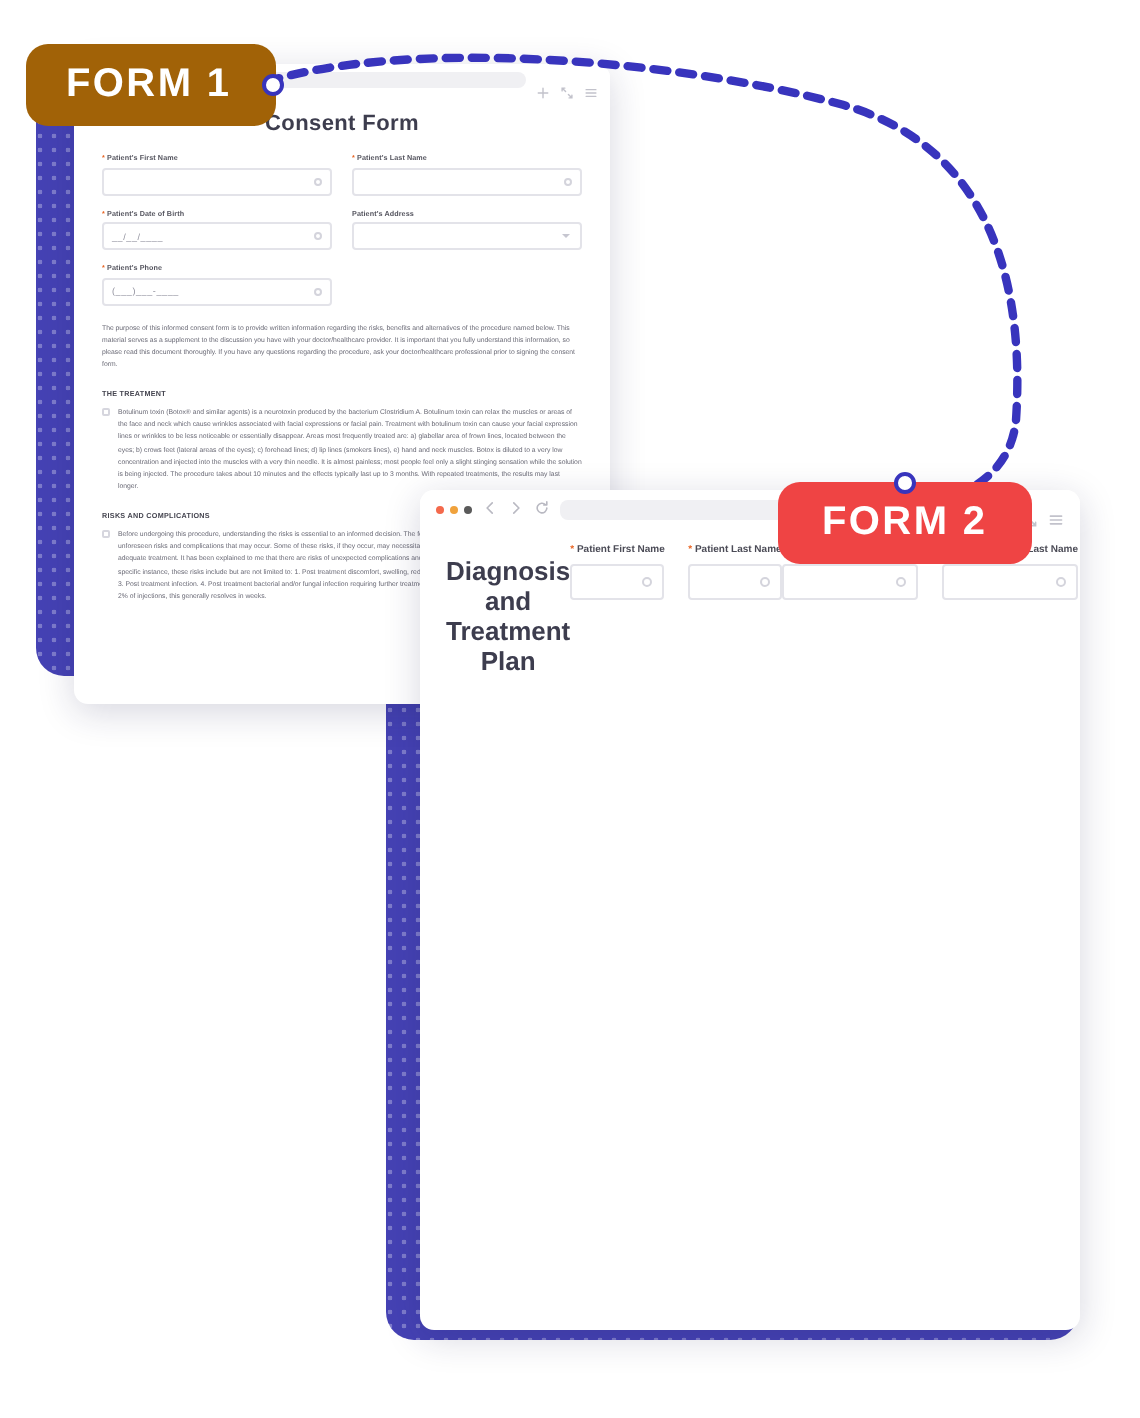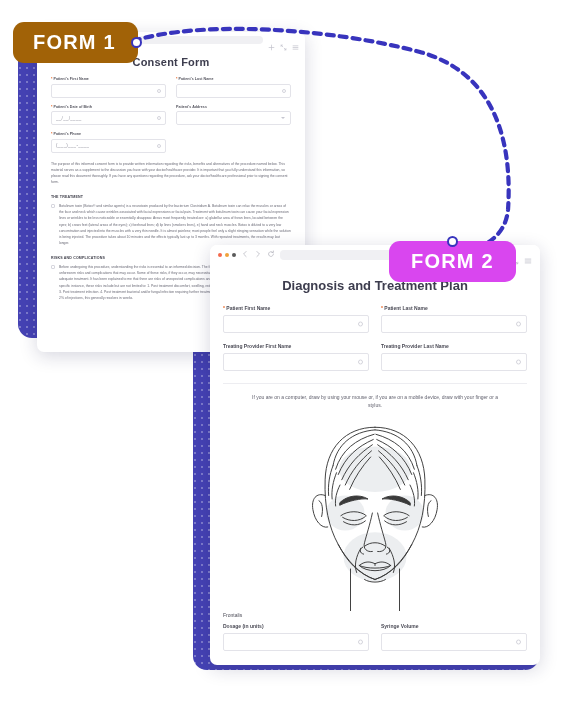--- a/index.html
+++ b/index.html
@@ -153,21 +153,21 @@
     margin-top: 1px;
   }
   .bulletblock .para { margin-top: 0; }
 
   
   .page2 {
     padding: 8px 13px 0 13px;
     height: calc(100% - 19px);
     overflow: hidden;
     display: flex;
-    flex-direction: column;
+    flex-direction: row;
   }
   .title2 {
     text-align: center;
     font-size: 13px;
     font-weight: bold;
     color: #3d3d4e;
     margin: 6px 0 12px 0;
   }
   .row2 { display: flex; gap: 12px; margin-bottom: 10px; }
   .lbl2 {
@@ -487,17 +487,17 @@
   <div style="position:absolute;left:13px;top:22px;z-index:60;display:flex;align-items:center;">
     <div style="background:#a16207;color:#fff;font-size:20px;font-weight:bold;letter-spacing:1.2px;
                 padding:9px 22px 9px 20px;border-radius:11px;font-family:'Liberation Sans',sans-serif;">FORM 1</div>
     <div style="width:11px;height:11px;border-radius:50%;background:#ffffff;margin-left:-7px;
                 border:2px solid #3834bd;"></div>
   </div>
 
   <div style="position:absolute;left:389px;top:236px;z-index:60;display:flex;flex-direction:column;align-items:center;">
     <div style="width:11px;height:11px;border-radius:50%;background:#ffffff;margin-bottom:-6px;
                 border:2px solid #3834bd;z-index:2;"></div>
-    <div style="background:#d946ef;color:#fff;font-size:20px;font-weight:bold;letter-spacing:1.2px;
+    <div style="background:#ef4444;color:#fff;font-size:20px;font-weight:bold;letter-spacing:1.2px;
                 padding:9px 22px;border-radius:11px;font-family:'Liberation Sans',sans-serif;">FORM 2</div>
   </div>
 
 </div>
 
 </body></html>

